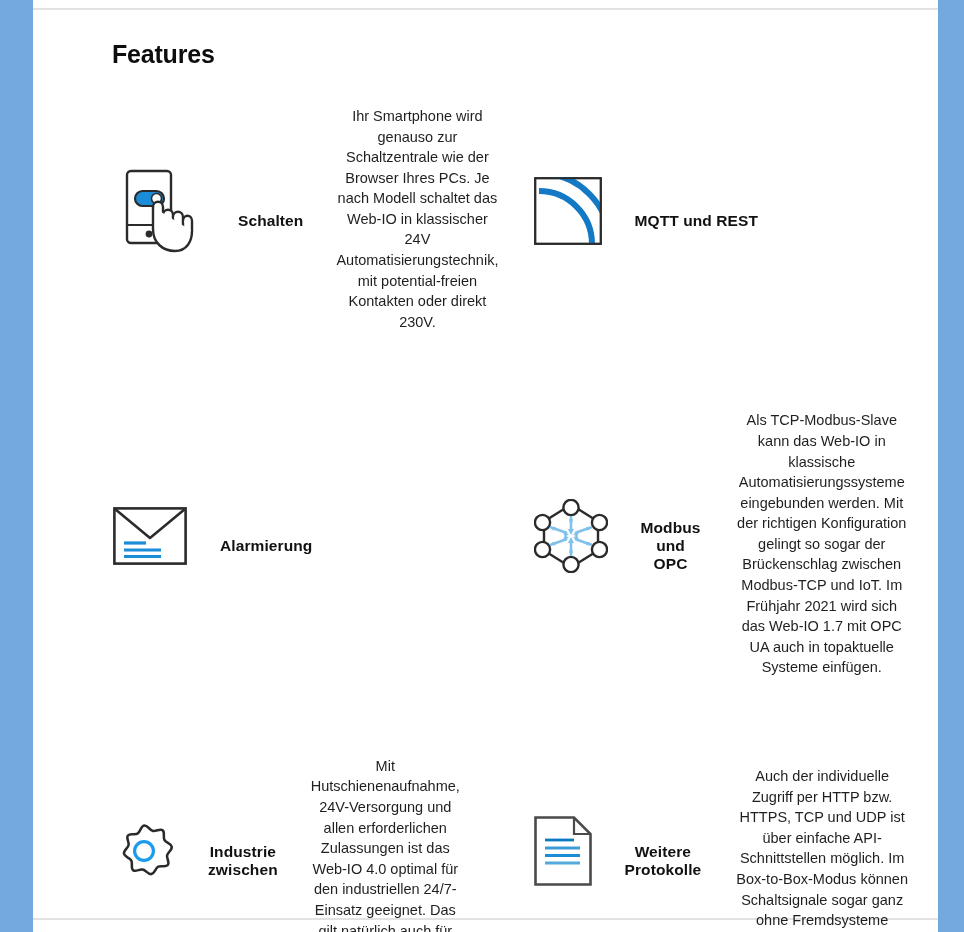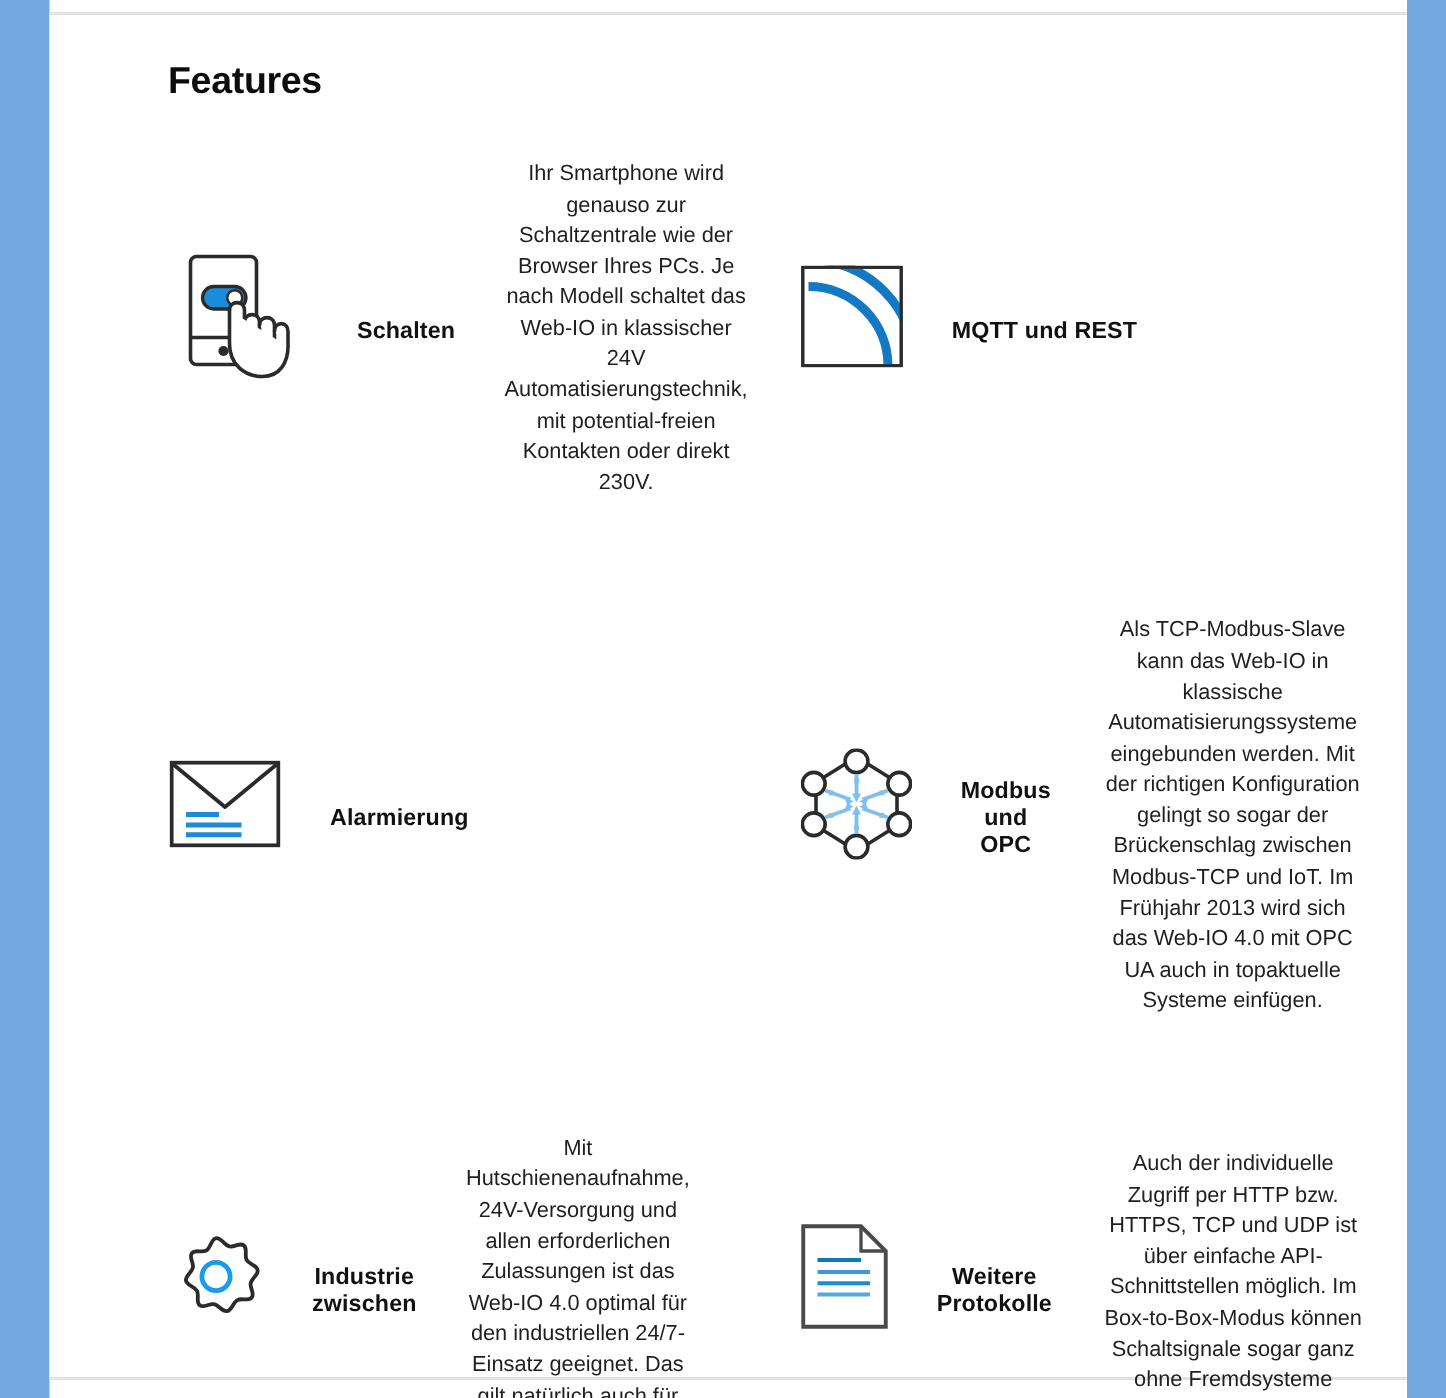--- a/index.html
+++ b/index.html
@@ -197,21 +197,21 @@
             <rect x="35.4" y="20" width="3.2" height="3.2"></rect>
             <rect x="35.4" y="51" width="3.2" height="3.2"></rect>
             <rect x="18.5" y="28" width="3.2" height="3.2"></rect>
             <rect x="52.3" y="28" width="3.2" height="3.2"></rect>
             <rect x="18.5" y="43" width="3.2" height="3.2"></rect>
             <rect x="52.3" y="43" width="3.2" height="3.2"></rect>
           </g>
         </svg>
       </div>
       <div class="feature-title">Modbus und OPC</div>
-      <div class="feature-text">Als TCP-Modbus-Slave kann das Web-IO in klassische Automatisierungssysteme eingebunden werden. Mit der richtigen Konfiguration gelingt so sogar der Brückenschlag zwischen Modbus-TCP und IoT. Im Frühjahr 2013 wird sich das Web-IO 4.0 mit OPC UA auch in topaktuelle Systeme einfügen.</div>
+      <div class="feature-text">Als TCP-Modbus-Slave kann das Web-IO in klassische Automatisierungssysteme eingebunden werden. Mit der richtigen Konfiguration gelingt so sogar der Brückenschlag zwischen Modbus-TCP und IoT. Im Frühjahr 2021 wird sich das Web-IO 1.7 mit OPC UA auch in topaktuelle Systeme einfügen.</div>
     </div>
 
     <div class="feature feature-col-left">
       <div class="icon-wrap">
         <svg width="62" height="62" viewBox="0 0 62 62">
           <path d="M31 1.5
                    C34.6 1.5 36.4 6.4 39.8 7.1
                    C43.2 7.8 46.9 4.2 49.6 6.4
                    C52.3 8.6 49.8 13.2 51.4 16.2
                    C53 19.2 58.2 19.7 58.9 23.1

